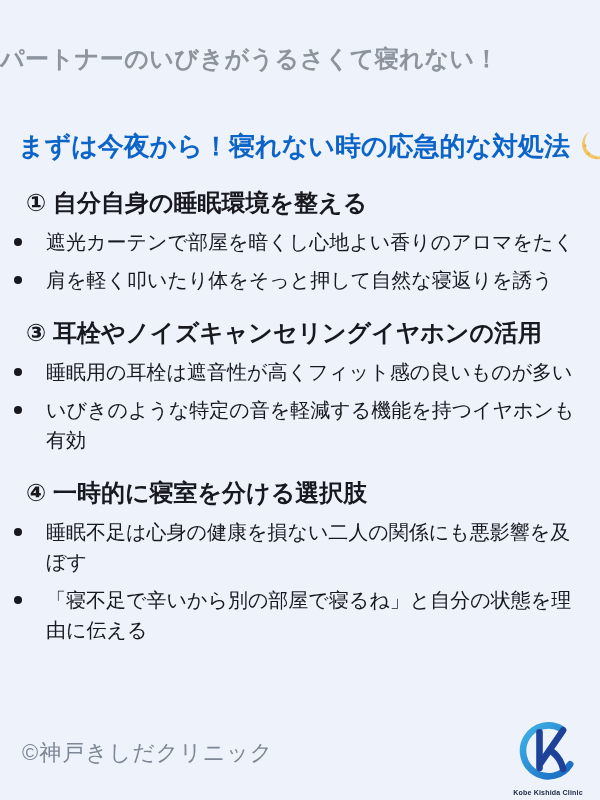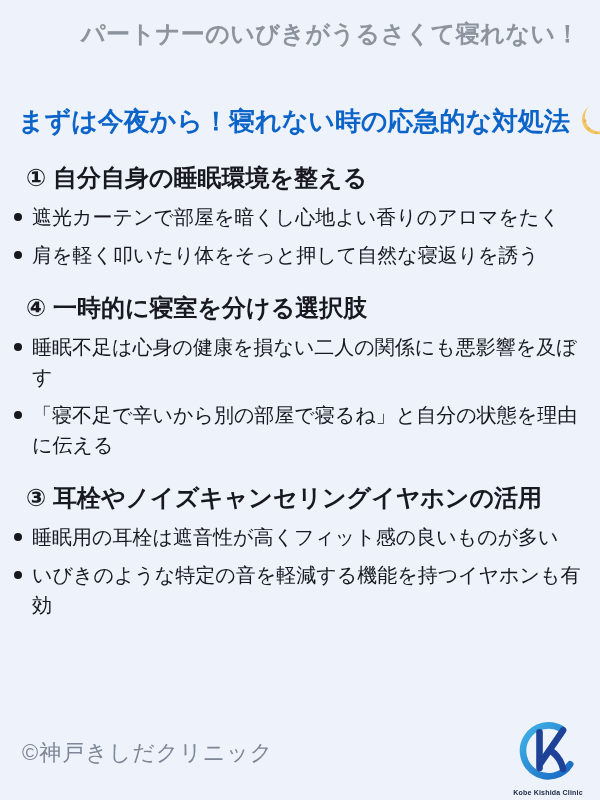--- a/index.html
+++ b/index.html
@@ -17,26 +17,26 @@
     background:var(--background);
   }
   .page{
     position:relative;
     width:600px;height:800px;
     background:var(--background);
     overflow:hidden;
   }
   .top-title{
     padding:18px 20px 0 0;
-    text-align:right;
     font-size:24px;
     font-weight:bold;
     letter-spacing:.5px;
     color:var(--title-gray);
     white-space:nowrap;
+    margin-top:25px;
   }
   .main-heading{
     margin:54px 0 0 18px;
     display:flex;
     align-items:flex-start;
     gap:6px;
     font-size:26px;
     font-weight:800;
     color:var(--heading-blue);
     white-space:nowrap;
@@ -52,20 +52,21 @@
     white-space:nowrap;
   }
   .bullets{margin-top:8px;list-style:none;}
   .bullet{
     display:flex;
     align-items:flex-start;
     margin-top:8px;
     font-size:20px;
     line-height:30px;
     color:var(--body-black);
+    gap:14px;
   }
   .bullet .dot{
     flex:0 0 8px;
     width:8px;height:8px;
     margin:11px 10px 0 4px;
     border-radius:50%;
     background:var(--body-black);
   }
   .bullet .txt{flex:1;}
   .copyright{
@@ -118,43 +119,43 @@
         </li>
         <li class="bullet">
           <span class="dot"></span>
           <span class="txt">肩を軽く叩いたり体をそっと押して自然な寝返りを誘う</span>
         </li>
       </ul>
     </div>
 
 
     <div class="section">
+      <div class="section-heading">③ 耳栓やノイズキャンセリングイヤホンの活用</div>
+      <ul class="bullets">
+        <li class="bullet">
+          <span class="dot"></span>
+          <span class="txt">睡眠用の耳栓は遮音性が高くフィット感の良いものが多い</span>
+        </li>
+        <li class="bullet">
+          <span class="dot"></span>
+          <span class="txt">いびきのような特定の音を軽減する機能を持つイヤホンも有効</span>
+        </li>
+      </ul>
+    </div>
+
+    <div class="section">
       <div class="section-heading">④ 一時的に寝室を分ける選択肢</div>
       <ul class="bullets">
         <li class="bullet">
           <span class="dot"></span>
           <span class="txt">睡眠不足は心身の健康を損ない二人の関係にも悪影響を及ぼす</span>
         </li>
         <li class="bullet">
           <span class="dot"></span>
           <span class="txt">「寝不足で辛いから別の部屋で寝るね」と自分の状態を理由に伝える</span>
-        </li>
-      </ul>
-    </div>
-
-    <div class="section">
-      <div class="section-heading">③ 耳栓やノイズキャンセリングイヤホンの活用</div>
-      <ul class="bullets">
-        <li class="bullet">
-          <span class="dot"></span>
-          <span class="txt">睡眠用の耳栓は遮音性が高くフィット感の良いものが多い</span>
-        </li>
-        <li class="bullet">
-          <span class="dot"></span>
-          <span class="txt">いびきのような特定の音を軽減する機能を持つイヤホンも有効</span>
         </li>
       </ul>
     </div>
 
   </div>
 
   <div class="copyright">©神戸きしだクリニック</div>
 
   <div class="clinic-logo">
     <svg width="66" height="66" viewBox="0 0 70 70" aria-hidden="true">

